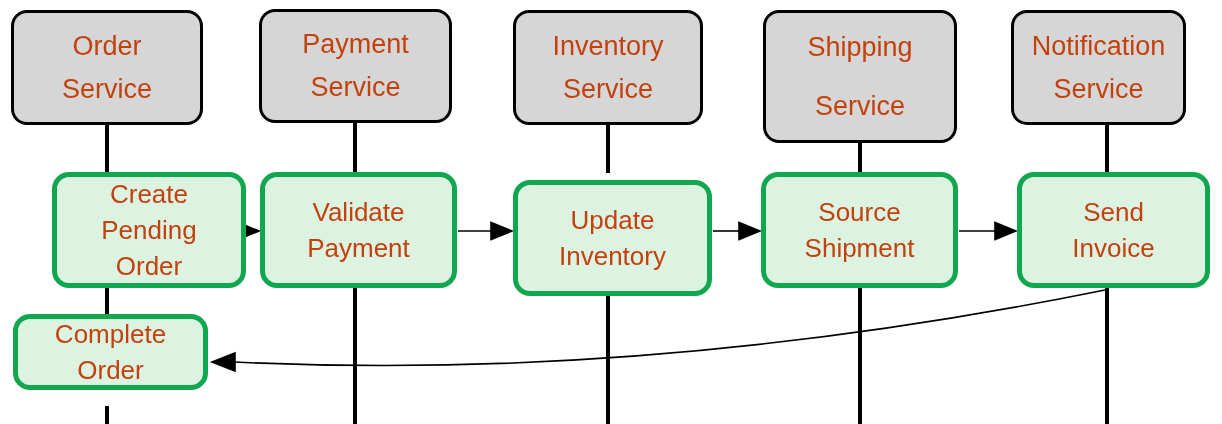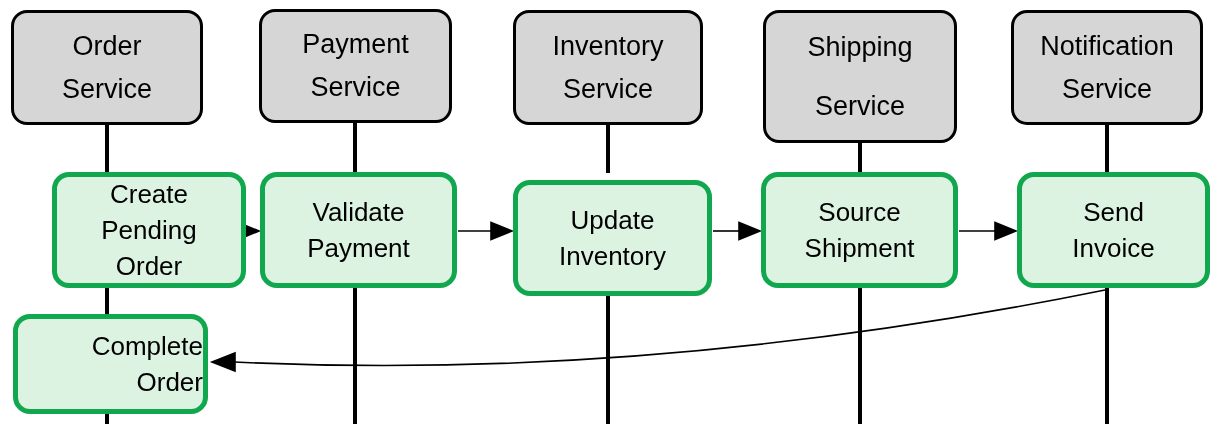--- a/index.html
+++ b/index.html
@@ -1,18 +1,18 @@
 <!DOCTYPE html>
 <html><head>
 <meta charset="utf-8">
 <style>
   html,body{margin:0;padding:0;background:#ffffff;}
   .canvas{
     position:relative;width:1222px;height:424px;background:#ffffff;
-    font-family:"Liberation Sans",sans-serif;color:#000000;overflow:hidden;
+    font-family:"Liberation Sans",sans-serif;color:#c2410c;overflow:hidden;
   }
   .lifeline{position:absolute;width:4px;background:#000;z-index:1;}
   .arrow-layer{position:absolute;left:0;top:0;z-index:2;pointer-events:none;}
   .node{
     position:absolute;box-sizing:border-box;z-index:3;
     display:flex;flex-direction:column;align-items:center;justify-content:center;
     text-align:center;
   }
   .service{
     background:#d6d6d6;border:3px solid #000000;border-radius:16px;
@@ -74,21 +74,21 @@
     <span class="ln">Service</span>
   </div>
   <div class="node service" style="left:513px;top:10px;width:190px;height:115px;">
     <span class="ln">Inventory</span>
     <span class="ln">Service</span>
   </div>
   <div class="node service" style="left:763px;top:10px;width:194px;height:133px;gap:16px;">
     <span class="ln">Shipping</span>
     <span class="ln">Service</span>
   </div>
-  <div class="node service" style="left:1011px;top:10px;width:192px;height:115px;">
+  <div class="node service" style="left:1011px;top:10px;width:175px;height:115px;">
     <span class="ln">Notification</span>
     <span class="ln">Service</span>
   </div>
 
   <div class="node step" style="left:12px;top:172px;width:194px;height:116px;margin-left:40px;">
     <span class="ln">Create</span>
     <span class="ln">Pending</span>
     <span class="ln">Order</span>
   </div>
   <div class="node step" style="left:260px;top:172px;width:197px;height:116px;">
@@ -100,18 +100,18 @@
     <span class="ln">Inventory</span>
   </div>
   <div class="node step" style="left:1017px;top:172px;width:193px;height:116px;">
     <span class="ln">Send</span>
     <span class="ln">Invoice</span>
   </div>
   <div class="node step" style="left:761px;top:172px;width:197px;height:116px;">
     <span class="ln">Source</span>
     <span class="ln">Shipment</span>
   </div>
-  <div class="node step" style="left:13px;top:314px;width:195px;height:100px;align-items:flex-end;">
+  <div class="node step" style="left:13px;top:314px;width:195px;height:76px;">
     <span class="ln">Complete</span>
     <span class="ln">Order</span>
   </div>
 
 </div>
 
 </body></html>

